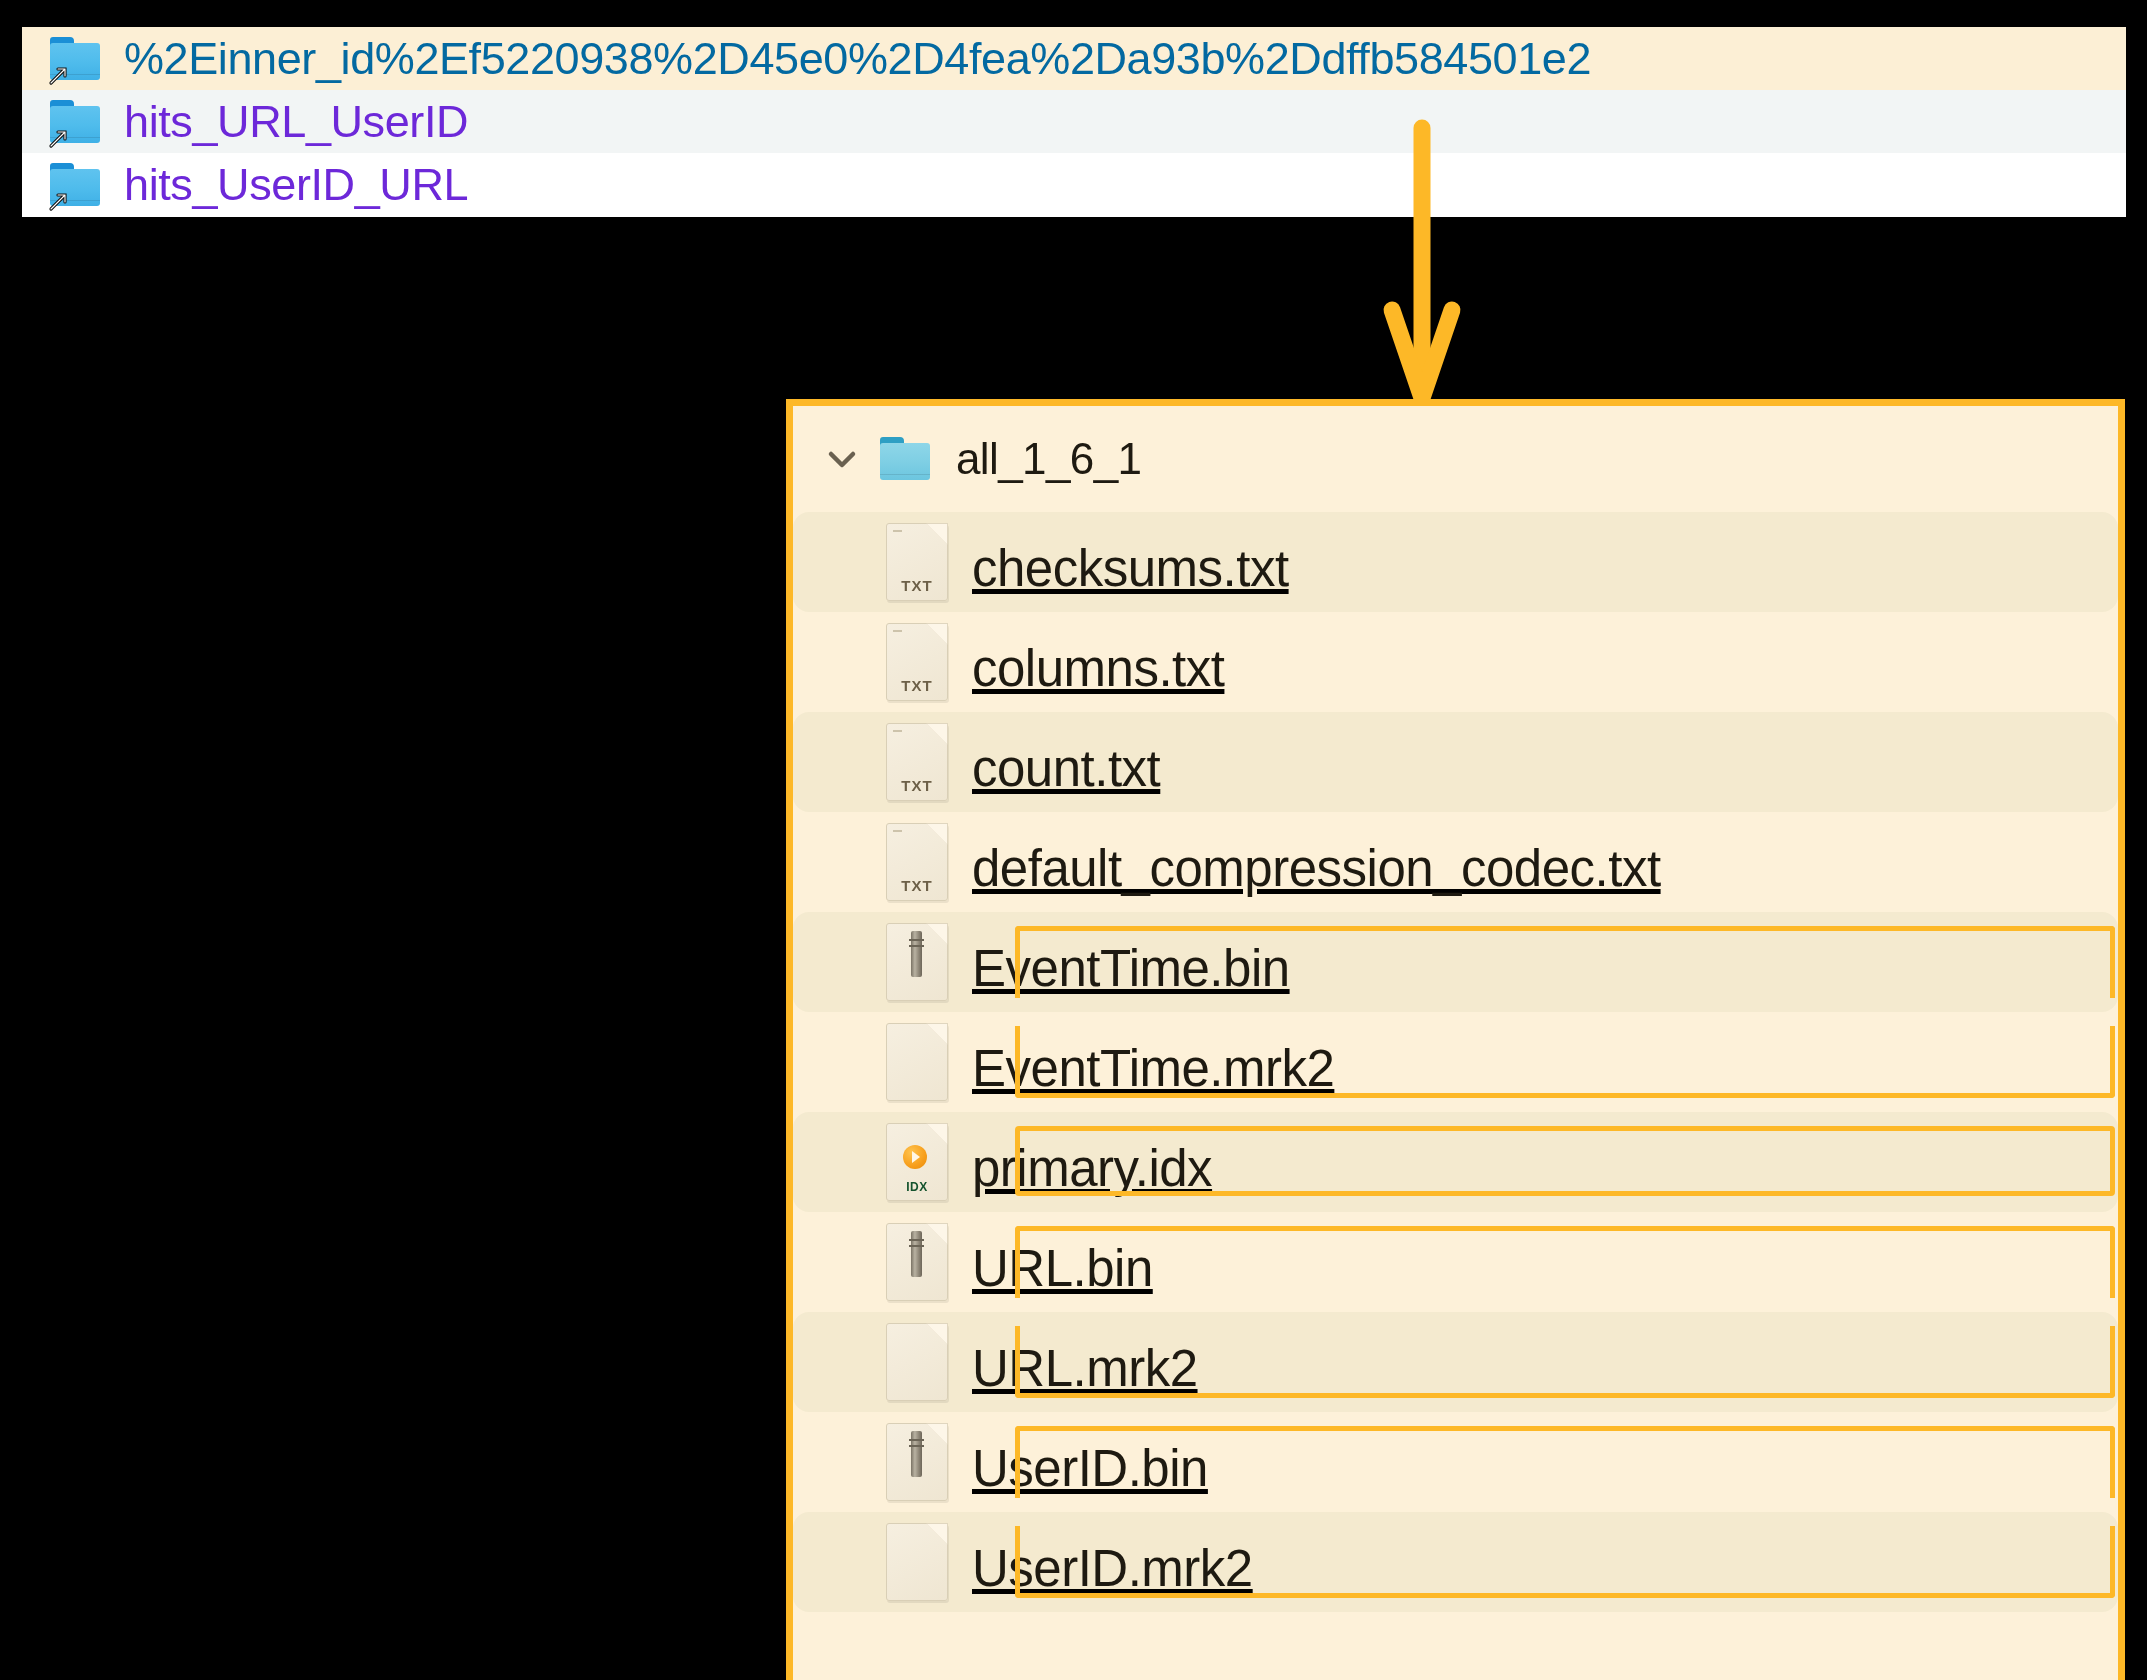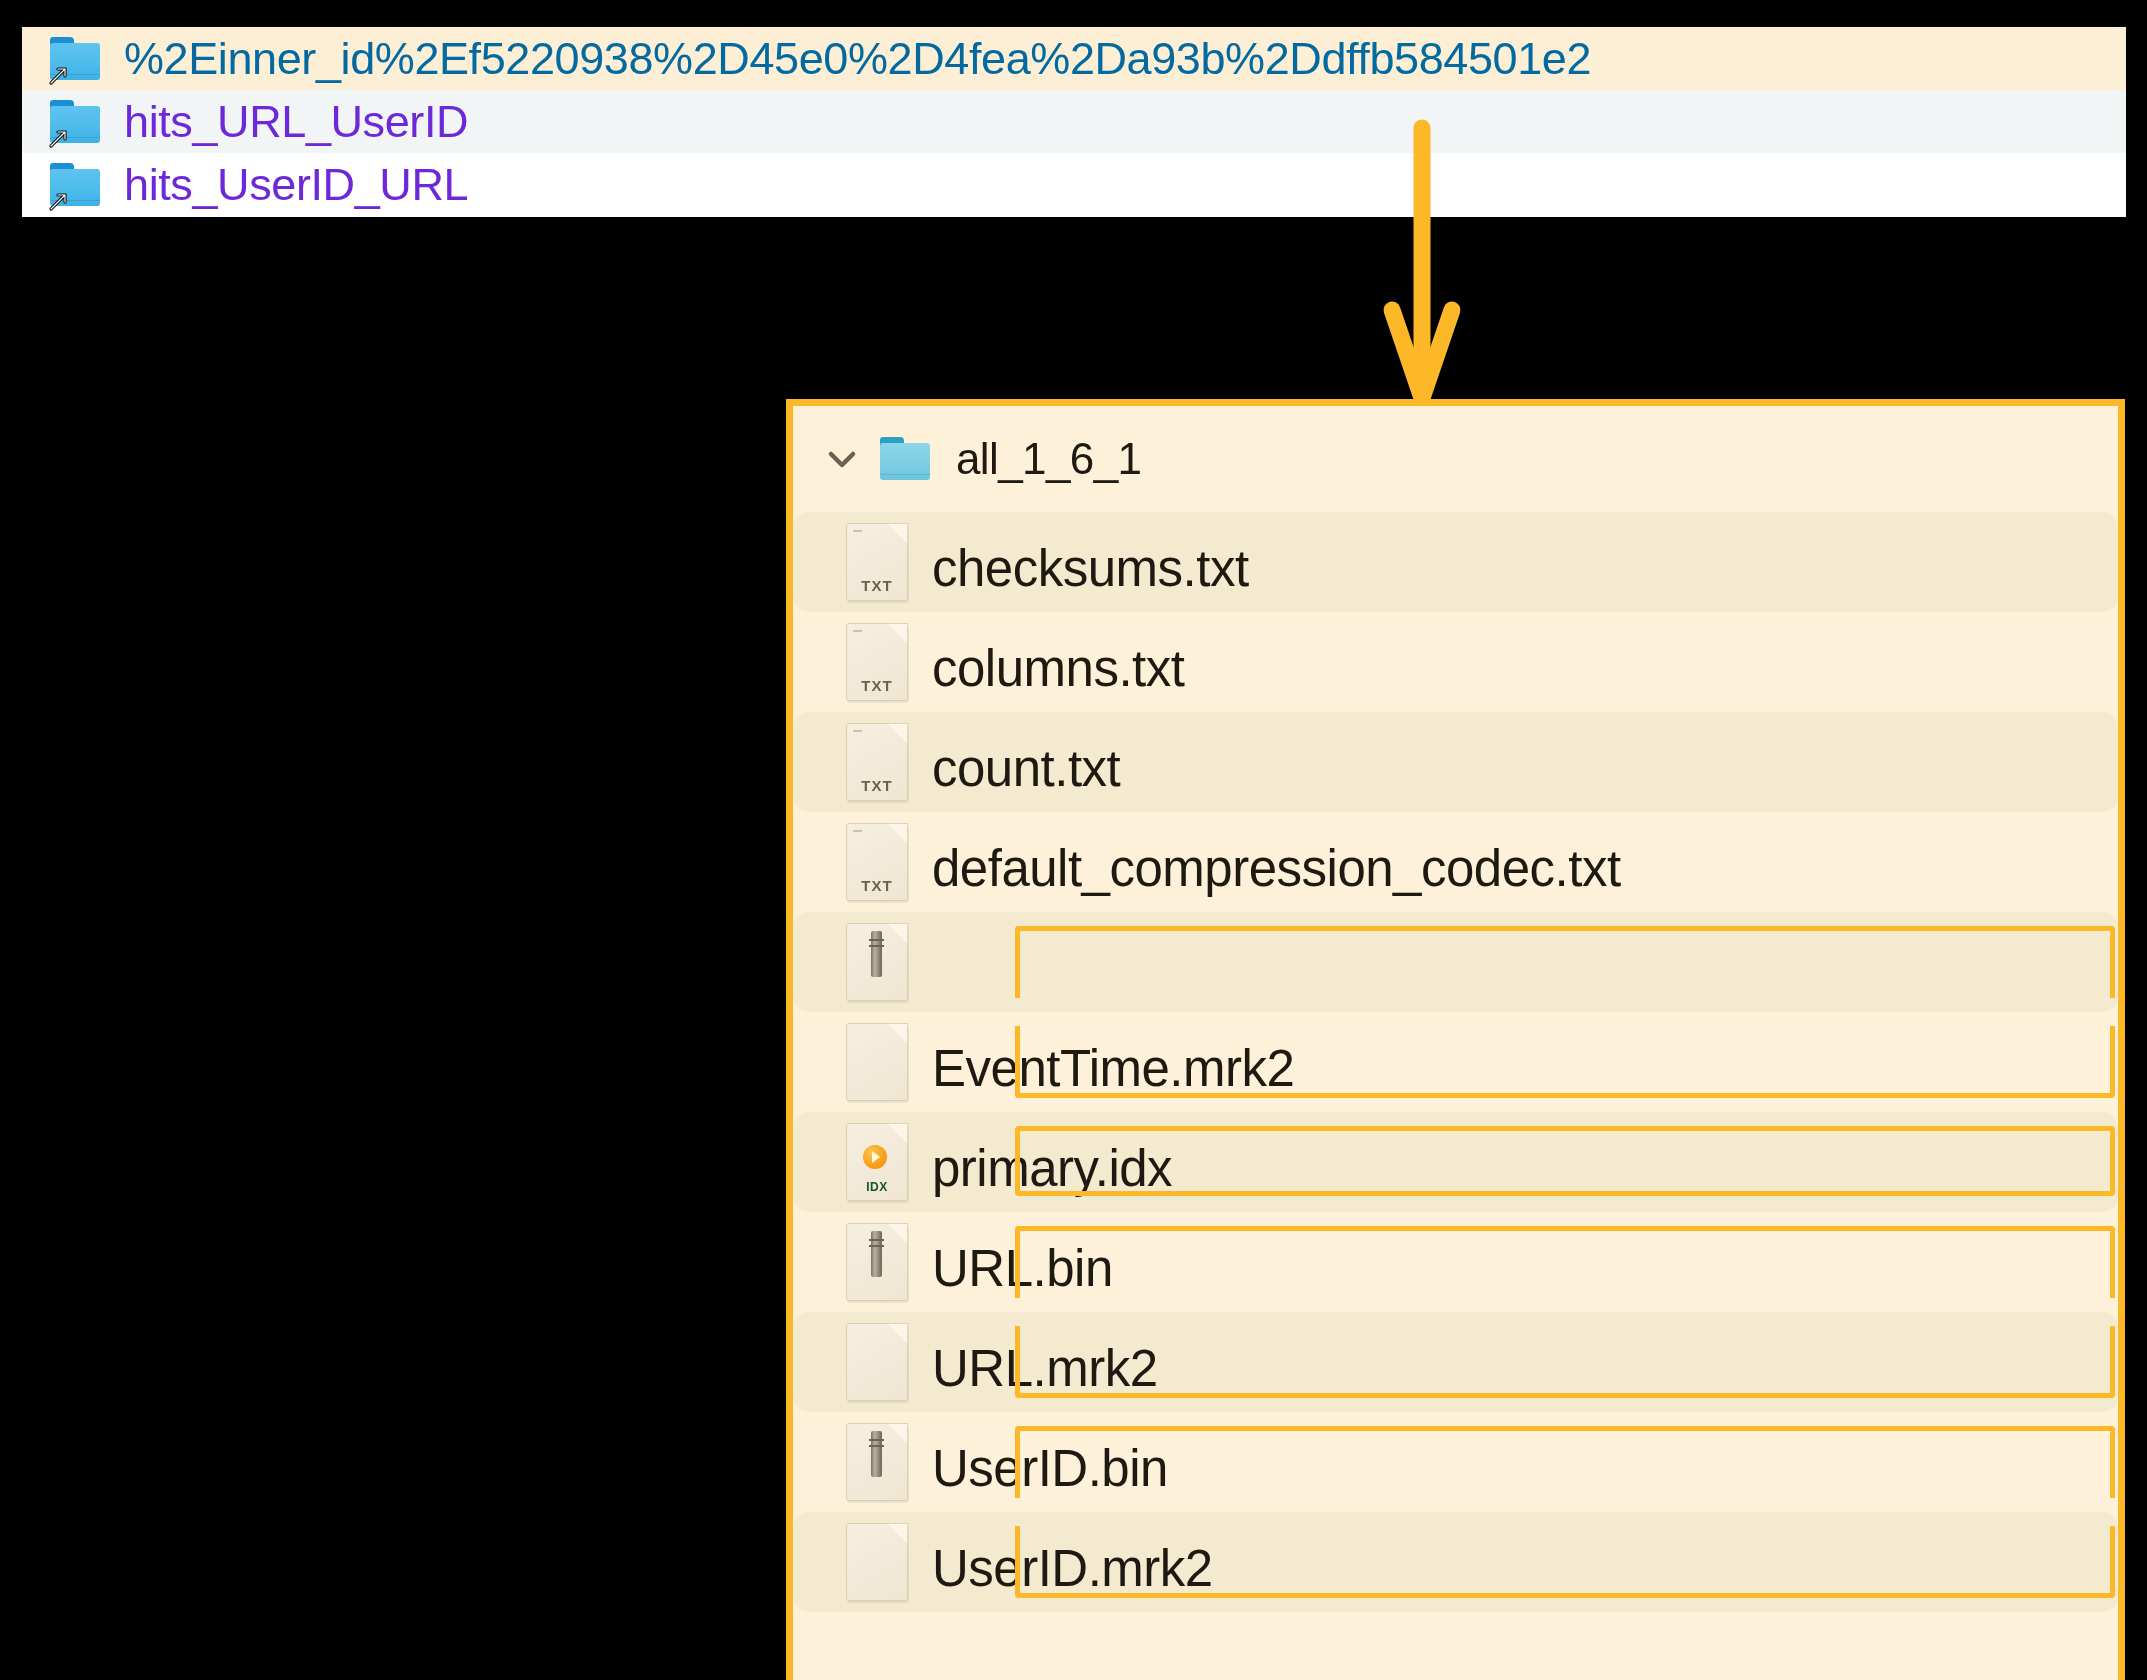--- a/index.html
+++ b/index.html
@@ -82,21 +82,21 @@
 
   .tree-row {
     display: flex;
     align-items: center;
     height: 100px;
     white-space: nowrap;
     position: relative;
   }
   .tree-row.zebra { background: #f4eacf; border-radius: 16px; }
   .tree-row.header { height: 106px; padding-left: 29px; }
-  .tree-row.file   { padding-left: 53px; }
+  .tree-row.file   { padding-left: 93px; text-decoration: underline; }
 
   .chevron { width: 40px; height: 40px; flex: 0 0 40px; margin-right: 18px; }
 
   .hdr-label {
     font-size: 44px; color: #1e1a11; margin-left: 24px;
     letter-spacing: -0.6px; line-height: 1;
   }
 
   
   .doc-ico { position: relative; width: 62px; height: 78px; flex: 0 0 62px; }
@@ -279,20 +279,21 @@
         <span class="file-label">default_compression_codec.txt</span>
       </div>
 
       <div class="tree-row file zebra">
         <span class="doc-ico">
           <span class="page"></span>
             <span class="fold"></span>
             <span class="fold2"></span>
           <span class="chip"></span>
         </span>
+        <span class="file-label">EventTime.bin</span>
         <span class="hl-box top"></span>
       </div>
 
       <div class="tree-row file">
         <span class="doc-ico">
           <span class="page"></span>
             <span class="fold"></span>
             <span class="fold2"></span>
         </span>
         <span class="file-label">EventTime.mrk2</span>

